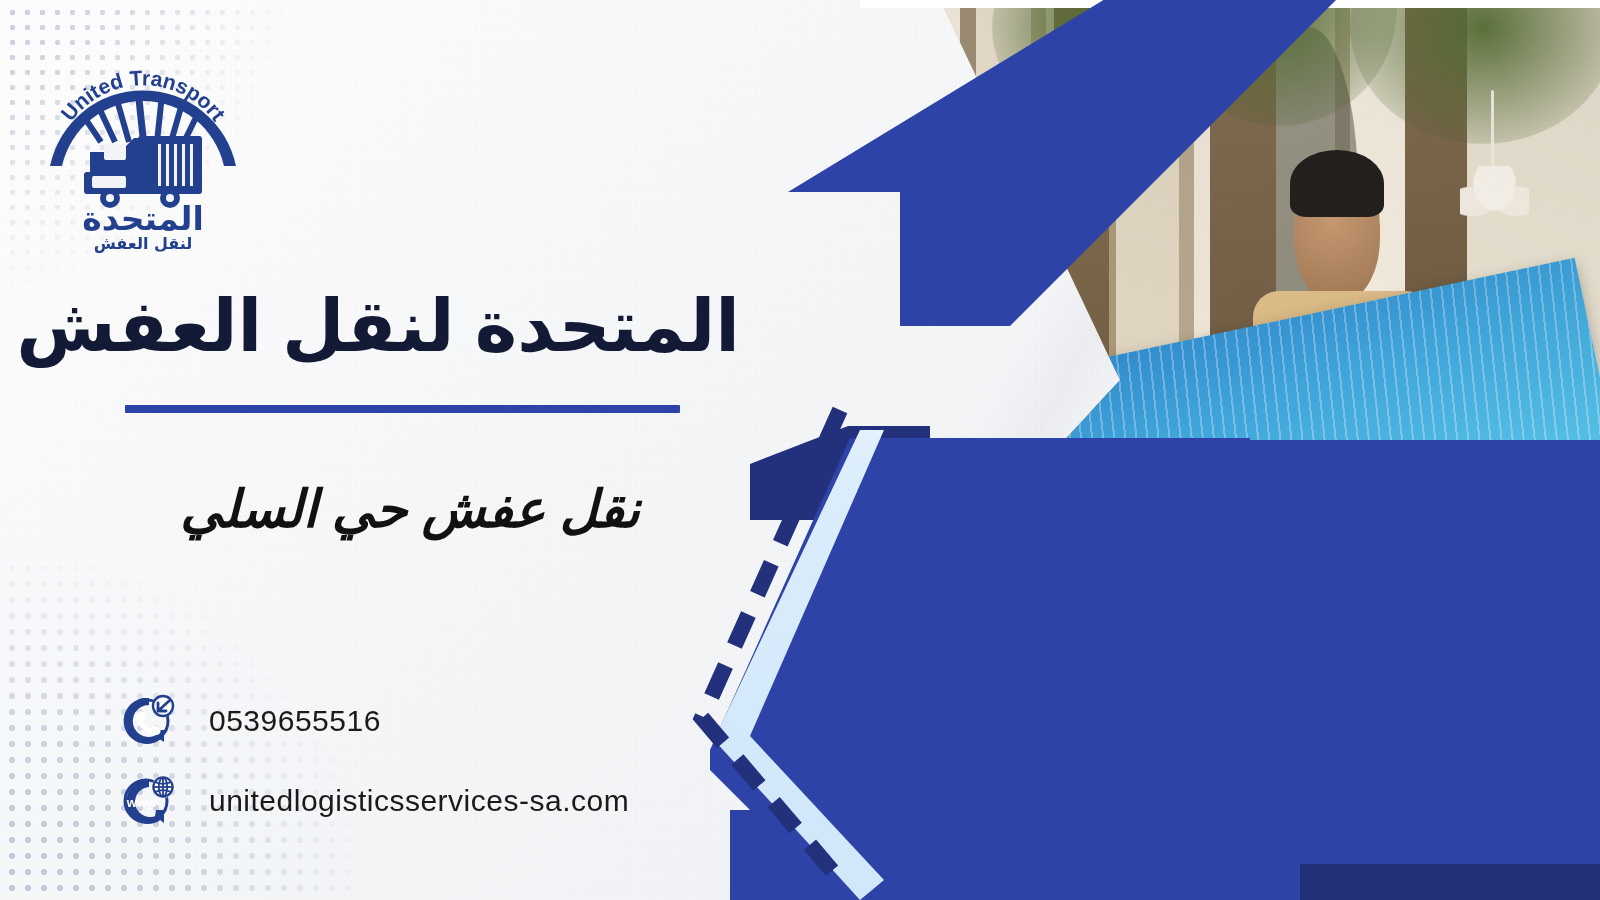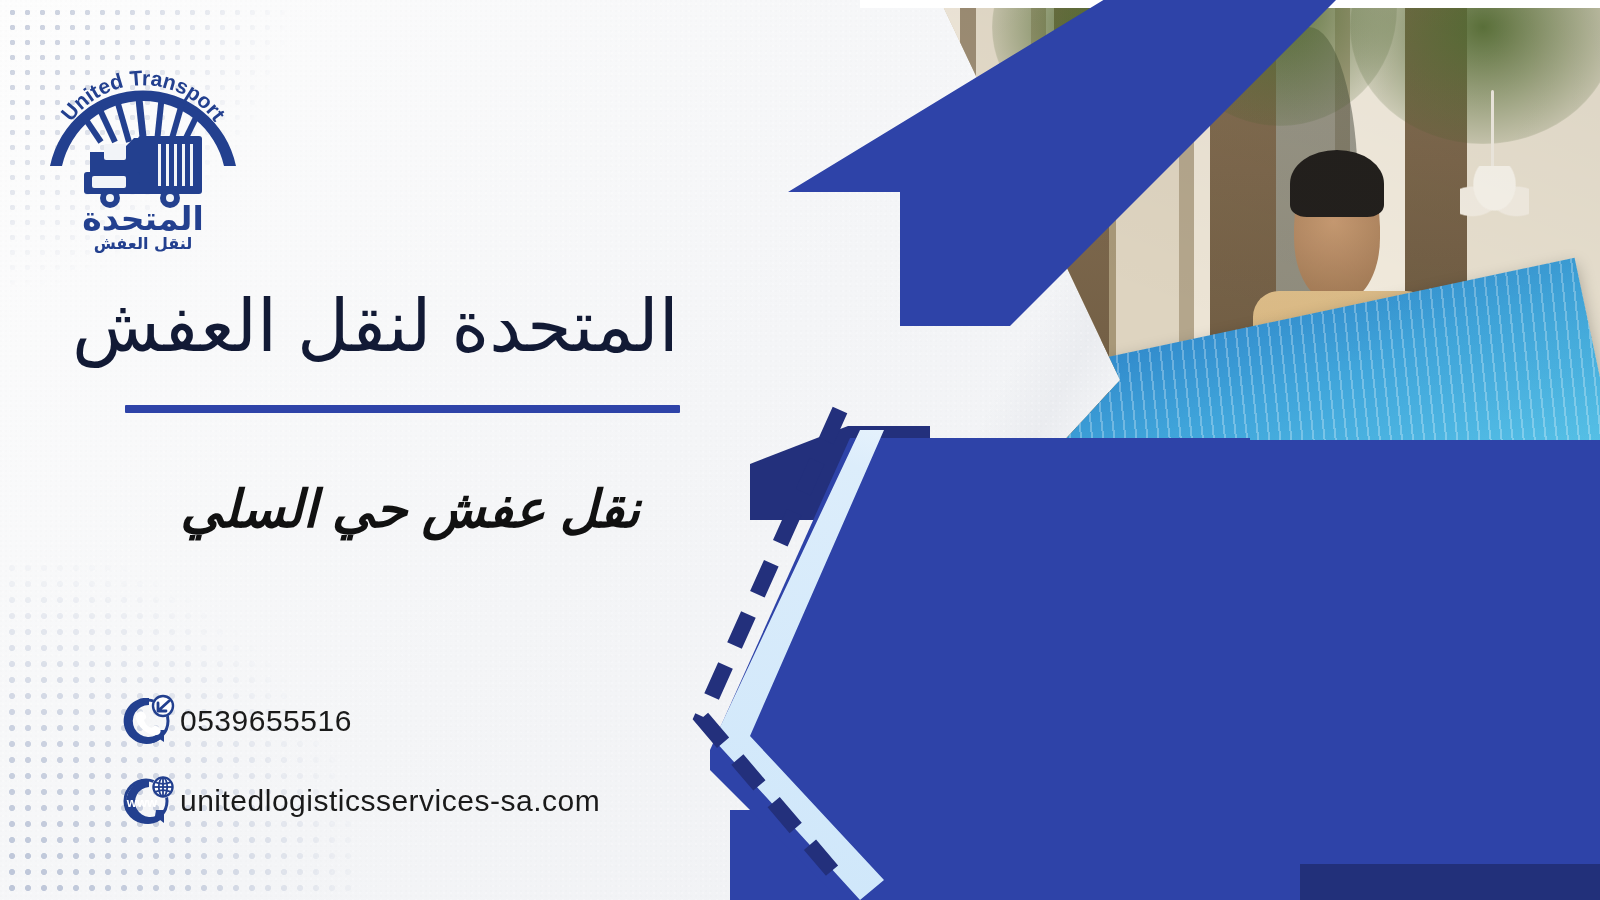--- a/index.html
+++ b/index.html
@@ -167,33 +167,33 @@
     stroke-dasharray:34 22;stroke-linecap:butt;}
   
   .bottom-bar{left:1300px;bottom:0;width:300px;height:36px;background:#22307a;}
   .bottom-bar2{left:1190px;bottom:0;width:120px;height:36px;background:#2e43a8;}
   
   .content{position:absolute;left:0;top:0;width:820px;height:900px;direction:rtl;}
   .logo-block{position:absolute;left:38px;top:48px;width:210px;height:205px;}
   .logo-block svg{display:block;}
   .title{
     position:absolute;right:null;left:72px;top:285px;width:668px;
-    text-align:left;direction:rtl;
-    font-size:72px;font-weight:normal;color:#121a35;line-height:1.15;
+    text-align:right;direction:rtl;
+    font-size:72px;font-weight:bold;color:#121a35;line-height:1.15;
     letter-spacing:-1px;white-space:nowrap;
   }
   .rule{position:absolute;left:125px;top:405px;width:555px;height:8px;
     background:#2e43a8;border-radius:1px;}
   .subtitle{
     position:absolute;left:72px;top:478px;width:568px;
     text-align:right;direction:rtl;
     font-size:52px;font-weight:bold;color:#111111;line-height:1.2;white-space:nowrap;font-style:italic;
   }
   .contact{position:absolute;left:118px;top:692px;width:620px;direction:ltr;}
-  .crow{display:flex;align-items:center;gap:4px;margin-bottom:22px;}
+  .crow{display:flex;align-items:center;gap:33px;margin-bottom:22px;}
   .cicon{width:58px;height:58px;flex:0 0 58px;}
   .ctext{font-size:30px;color:#1a1a1a;letter-spacing:.5px;}
   .ctext.link{text-underline-offset:5px;text-decoration-thickness:2px;}
 </style>
 </head>
 <body>
 
 <div class="banner">
 
   <div class="grain"></div>

